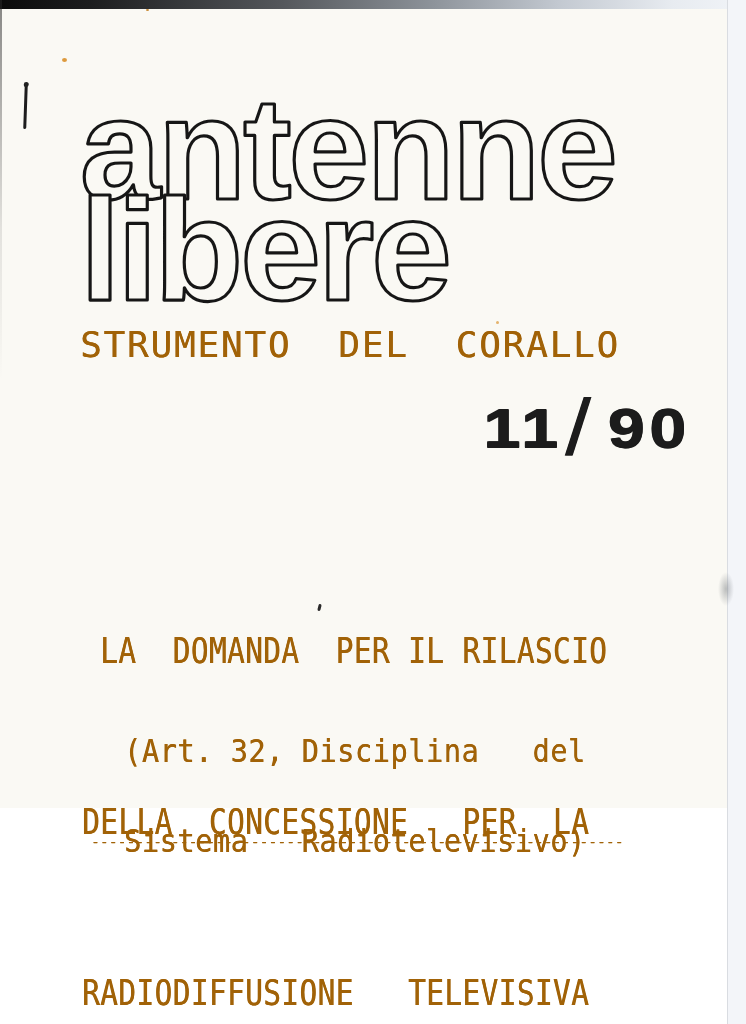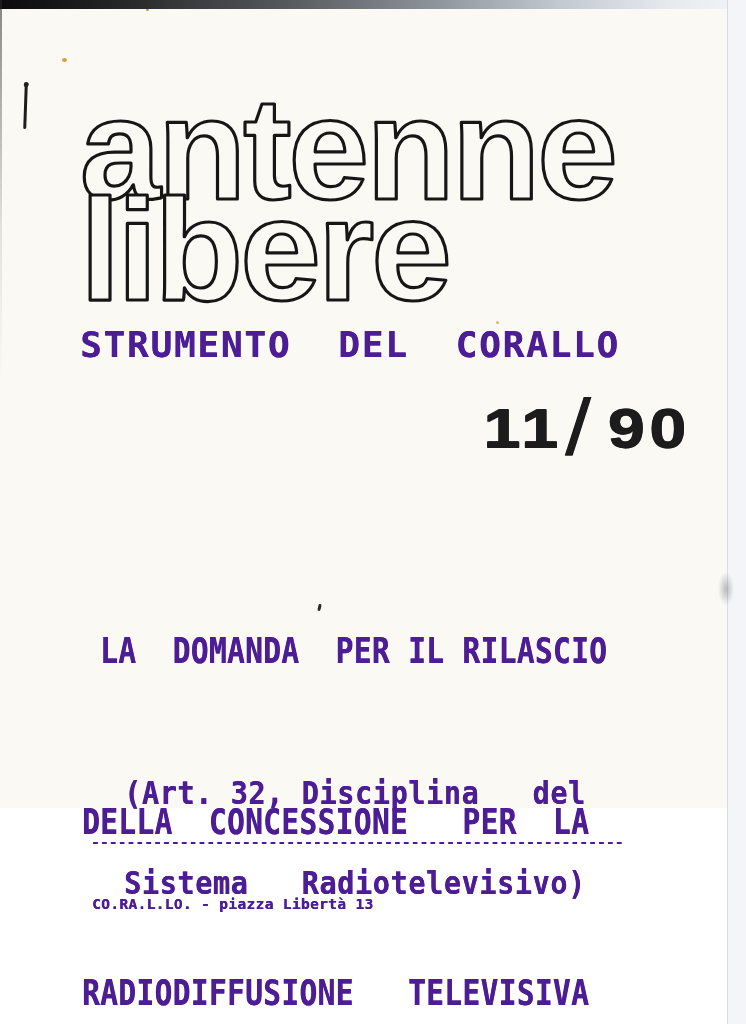--- a/index.html
+++ b/index.html
@@ -55,21 +55,21 @@
     font-family: "Liberation Sans", sans-serif;
     font-weight: bold; font-size: 145px; letter-spacing: -3px;
     fill: #faf9f4; stroke: #161616; stroke-width: 3.2px;
     stroke-linejoin: round;
   }
 
   
   .typew {
     position: absolute;
     font-family: "DejaVu Sans Mono", monospace;
-    font-weight: bold; color: #4c1d95; white-space: pre;
+    font-weight: normal; color: #a16207; white-space: pre;
     text-shadow: 0.4px 0 0 currentColor;
   }
   .subtitle { left: 80px; top: 325px; font-size: 36px; letter-spacing: 1.8px; line-height: 40px; }
 
   .issue {
     position: absolute; left: 483px; top: 400px; height: 70px;
     font-family: "Liberation Sans", sans-serif; font-weight: bold;
     font-size: 56px; line-height: 56px; letter-spacing: 4px; color: #1c1c1c;
     transform: scaleX(1.18); transform-origin: left top;
     text-shadow: 1px 0 0 currentColor, 0 1px 0 currentColor, 1px 1px 0 currentColor;
@@ -78,21 +78,21 @@
   .issue .slash {
     display: inline-block; font-weight: 400; font-size: 80px;
     letter-spacing: 0; vertical-align: -8px; margin: 0 2px 0 2px;
     text-shadow: 0.5px 0 0 currentColor;
   }
   .issue .yr { margin-left: 12px; }
 
   .headline { left: 82px; top: 503px; font-size: 29.5px; letter-spacing: 0.35px; line-height: 57px; }
   .headline .hl-line { height: 57px; transform: scaleY(1.22); transform-origin: center top; }
 
-  .subhead { left: 124px; top: 717px; font-size: 28.5px; letter-spacing: 0.6px; line-height: 30px; }
+  .subhead { left: 124px; top: 675px; font-size: 28.5px; letter-spacing: 0.6px; line-height: 30px; }
   .subhead .sh-line { height: 30px; transform: scaleY(1.12); transform-origin: center top; }
 
   .dash-sep { left: 91px; top: 835px; font-size: 14px; letter-spacing: 0.45px; line-height: 14px; }
 
   .contact { left: 92px; top: 866px; font-size: 14.5px; letter-spacing: 0.35px; line-height: 15.4px; }
   .contact .ct-line { height: 15.4px; }
   .contact .ct-gap { height: 11px; }
 </style>
 </head>
 <body>
@@ -125,21 +125,20 @@
   </div>
 
   <div class="typew subhead">
     <div class="sh-line">(Art. 32, Disciplina   del</div>
     <div class="sh-line">Sistema   Radiotelevisivo)</div>
   </div>
 
   <div class="typew dash-sep">------------------------------------------------------------</div>
 
   <div class="typew contact">
-    <div class="ct-line">CO.RA.L.LO. - piazza Libertà 13</div>
     <div class="ct-line ct-gap"></div>
     
     
     
     
   </div>
 
 </div>
 
 </body></html>

